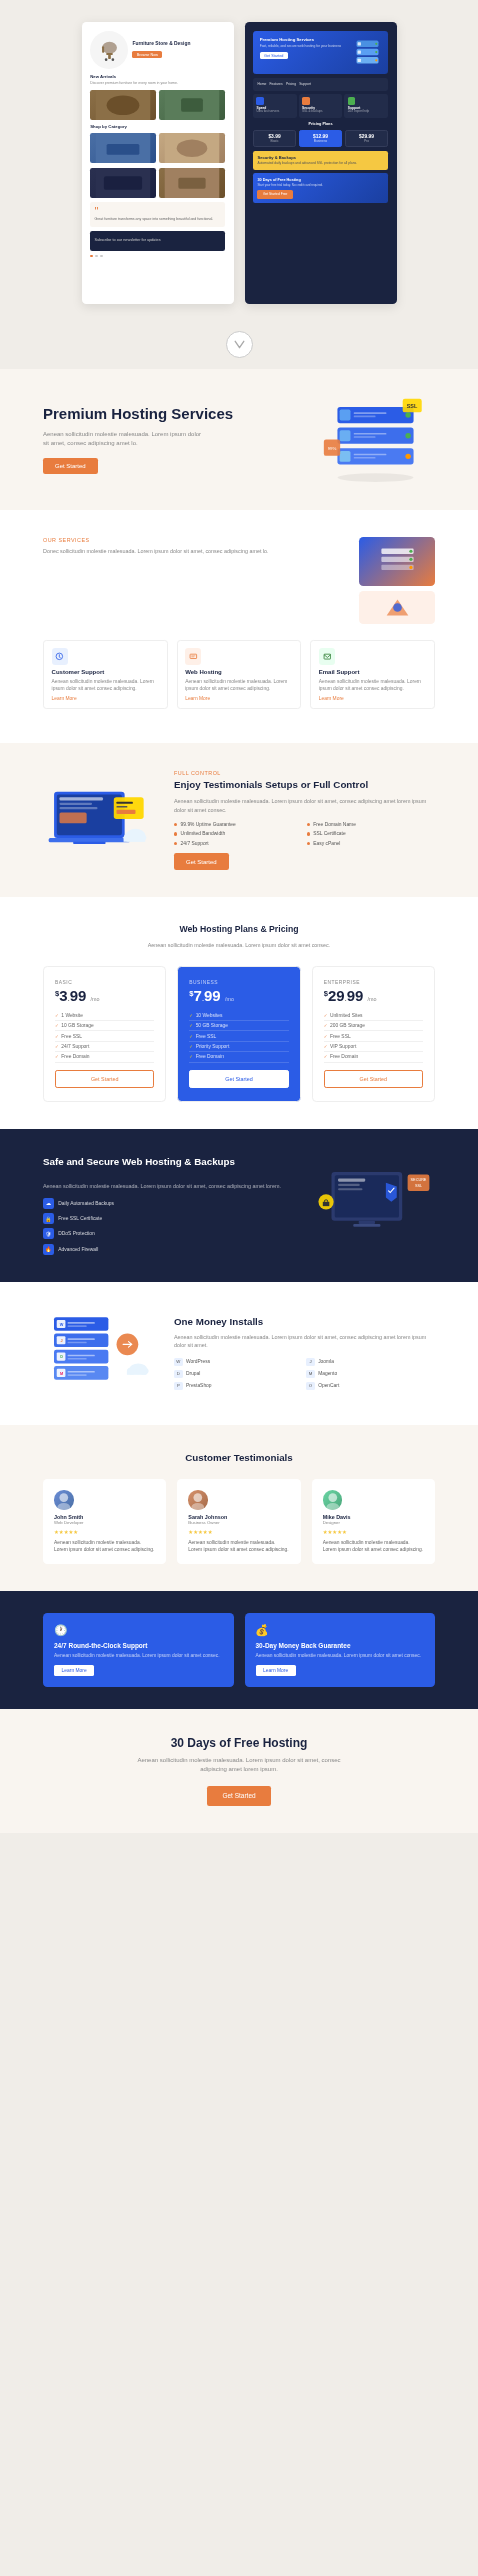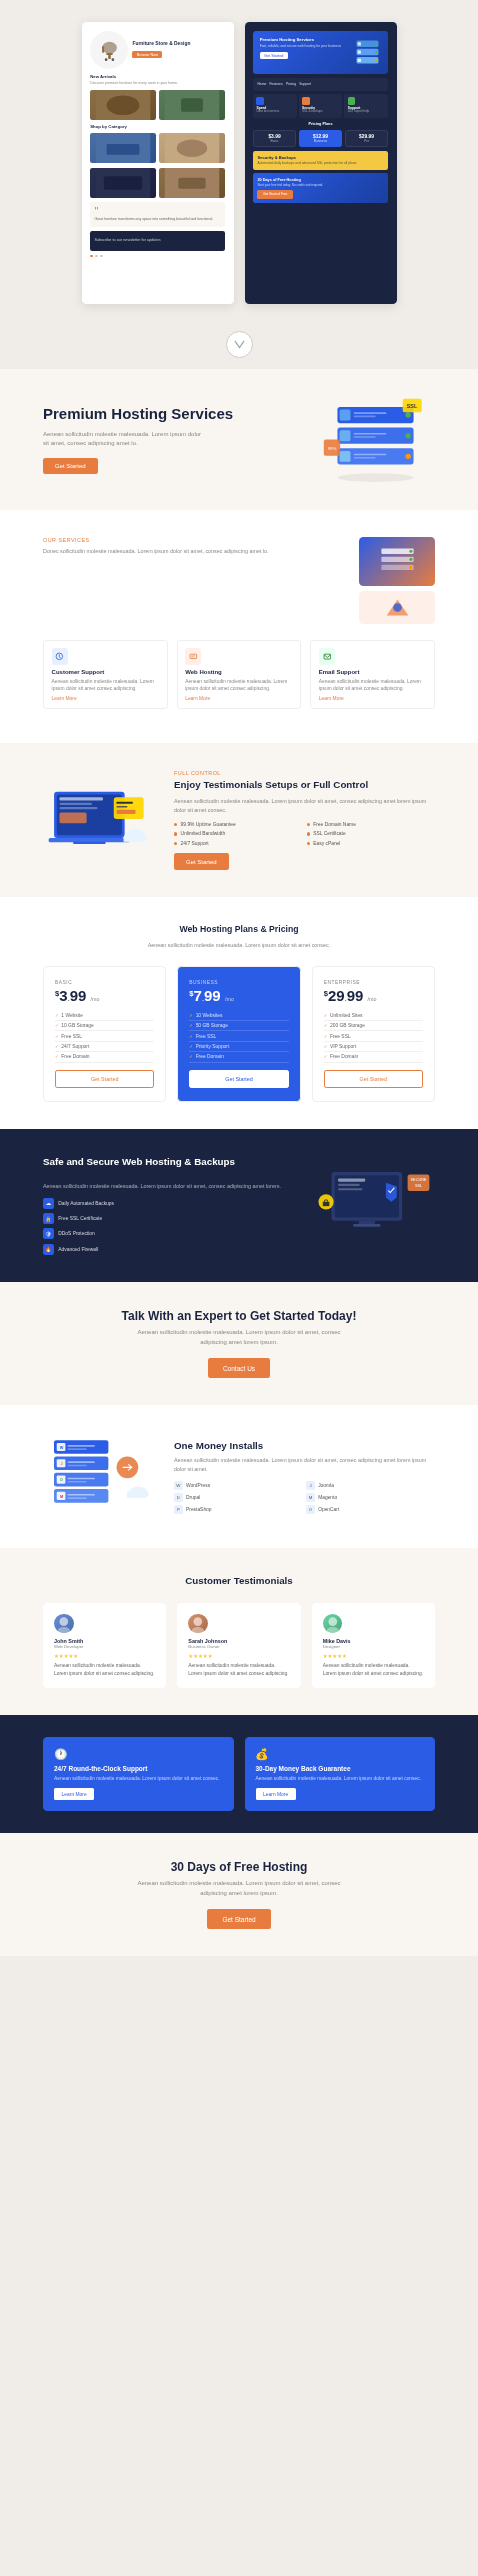--- a/index.html
+++ b/index.html
@@ -878,25 +878,20 @@
         <text x="190" y="37" fill="#fff" font-size="7" text-anchor="middle">SECURE</text>
         <text x="190" y="48" fill="#fff" font-size="7" text-anchor="middle">SSL</text>
 
         <circle cx="20" cy="75" r="14" fill="#ffd700" opacity="0.9"></circle>
         <path d="M14 75 L26 75 L26 83 L14 83 Z" fill="#333"></path>
         <path d="M17 75 C17 70, 23 70, 23 75" stroke="#333" stroke-width="2" fill="none"></path>
       </svg>
     </div>
   </section>
 
-  <section class="cta-section">
-    <h2 class="cta-title">Talk With an Expert to Get Started Today!</h2>
-    <p class="cta-desc">Aenean sollicitudin molestie malesuada. Lorem ipsum dolor sit amet, consec adipiscing amet lorem ipsum.</p>
-    <button class="cta-btn">Contact Us</button>
-  </section>
 
   <section class="installs-section">
     <div class="installs-left">
       <svg class="installs-img" viewBox="0 0 200 160" xmlns="http://www.w3.org/2000/svg">
 
         <rect x="20" y="15" width="100" height="25" rx="4" fill="#2b5ce6"></rect>
         <rect x="25" y="20" width="16" height="15" rx="2" fill="#fff" opacity="0.9"></rect>
         <text x="34" y="31" fill="#2b5ce6" font-size="7" text-anchor="middle" font-weight="bold">W</text>
         <rect x="45" y="24" width="50" height="3" rx="1" fill="rgba(255,255,255,0.5)"></rect>
         <rect x="45" y="30" width="35" height="3" rx="1" fill="rgba(255,255,255,0.3)"></rect>

